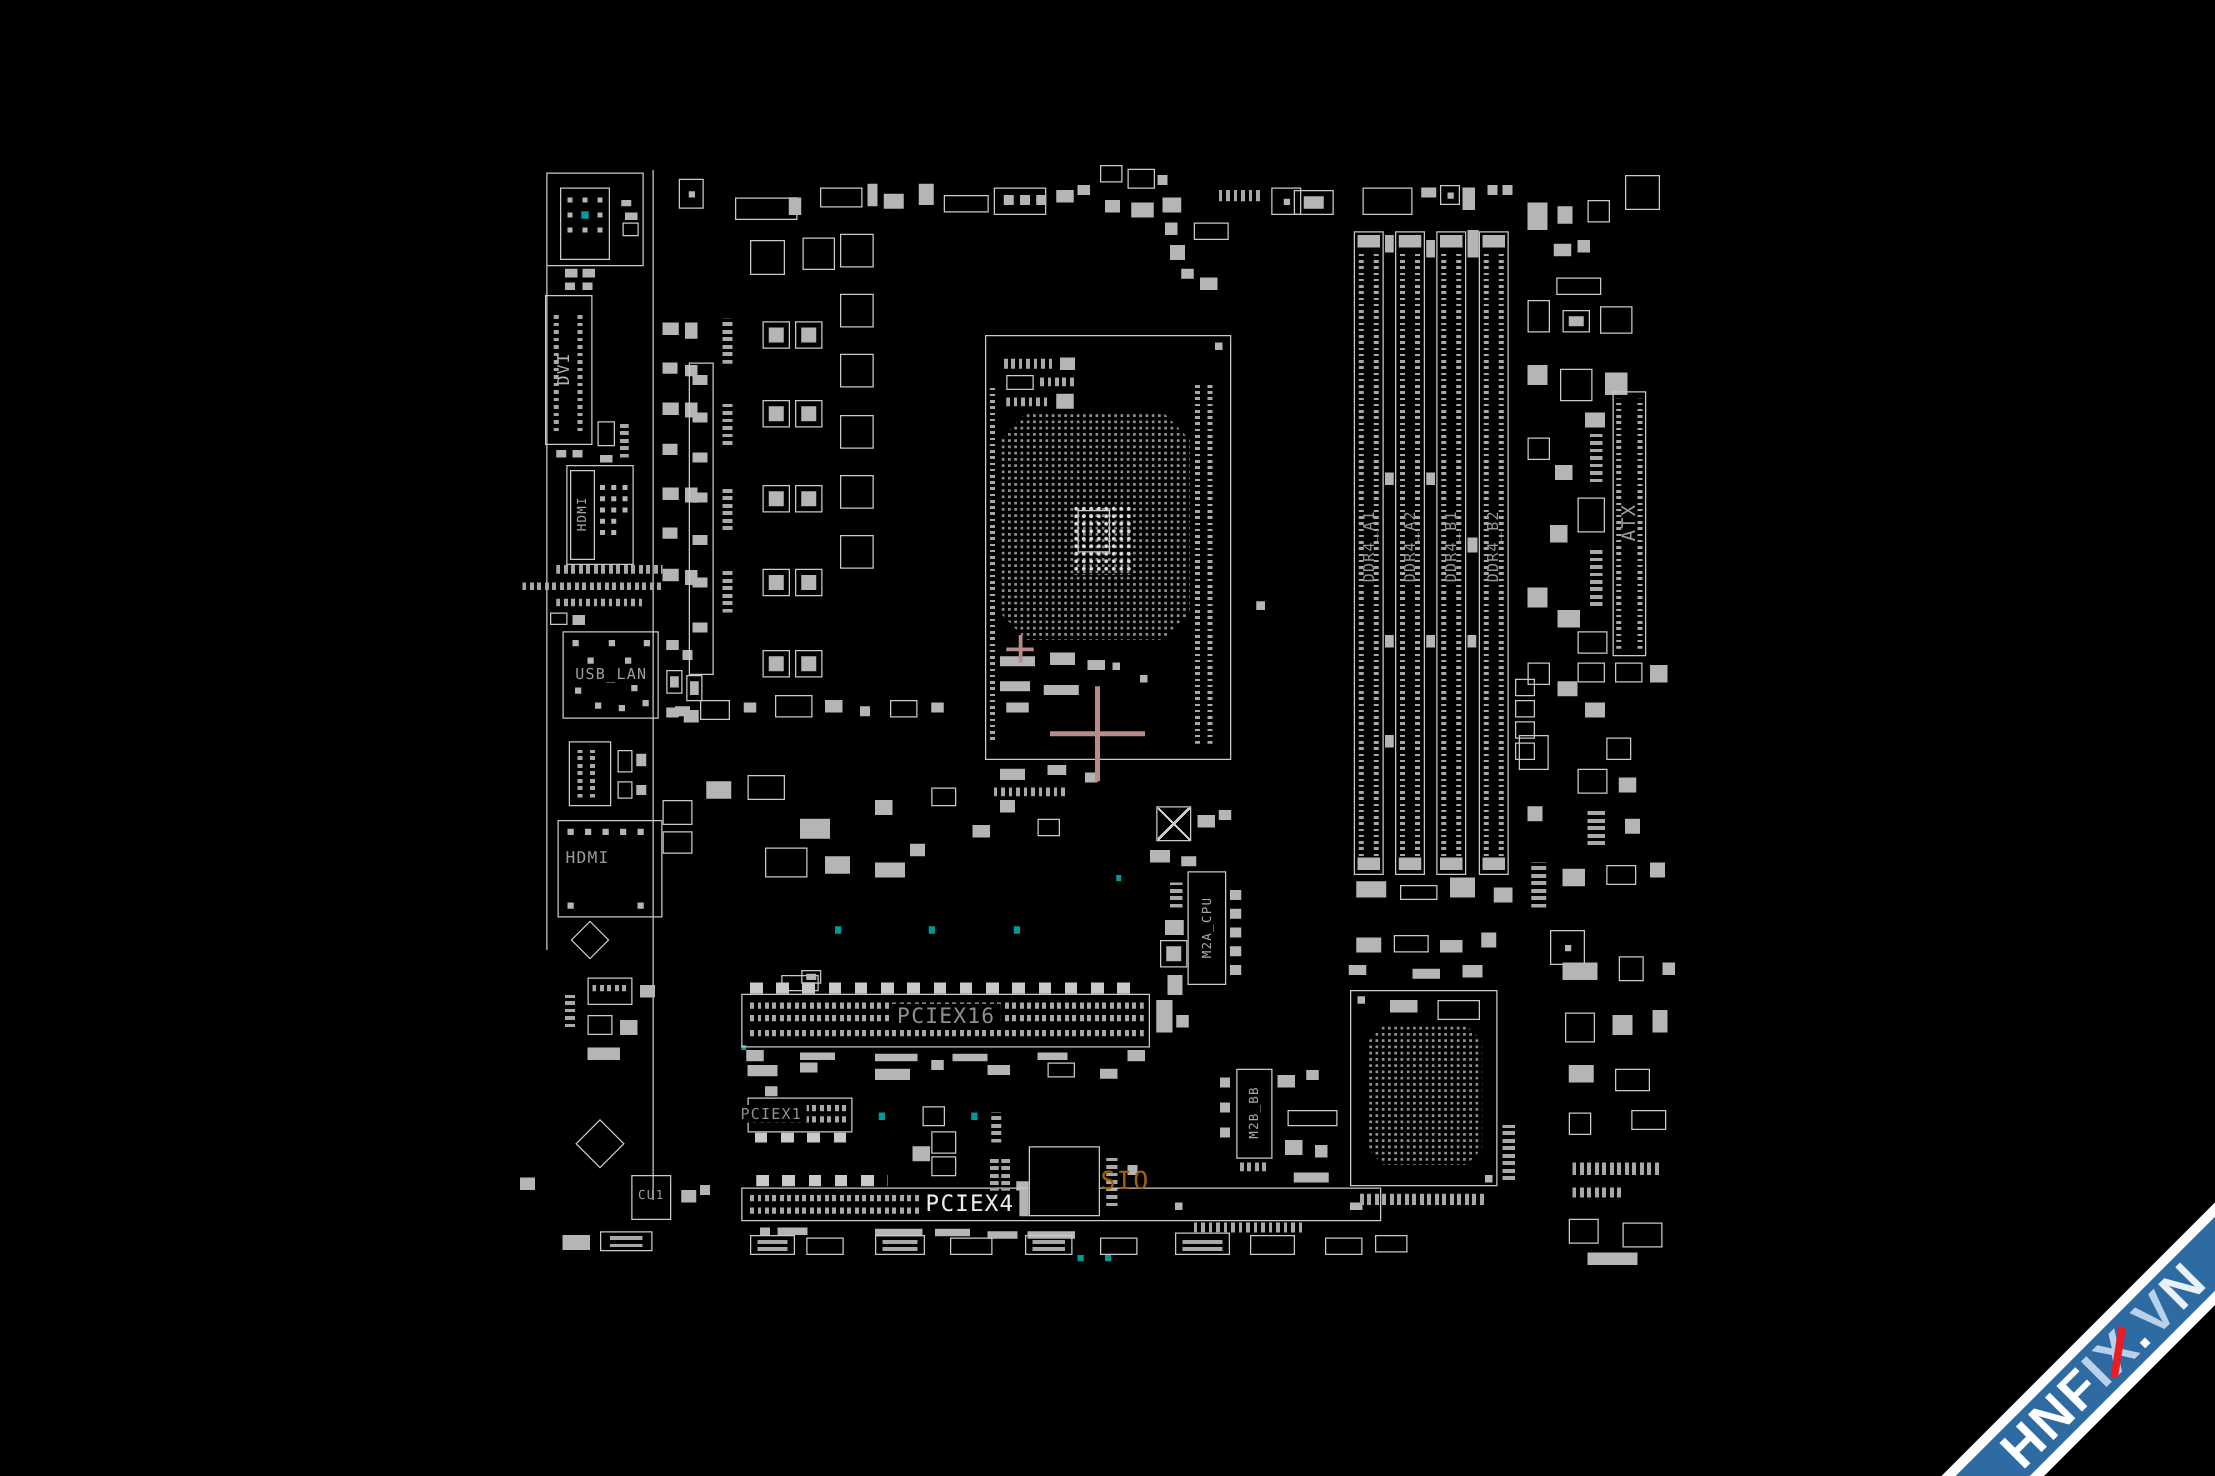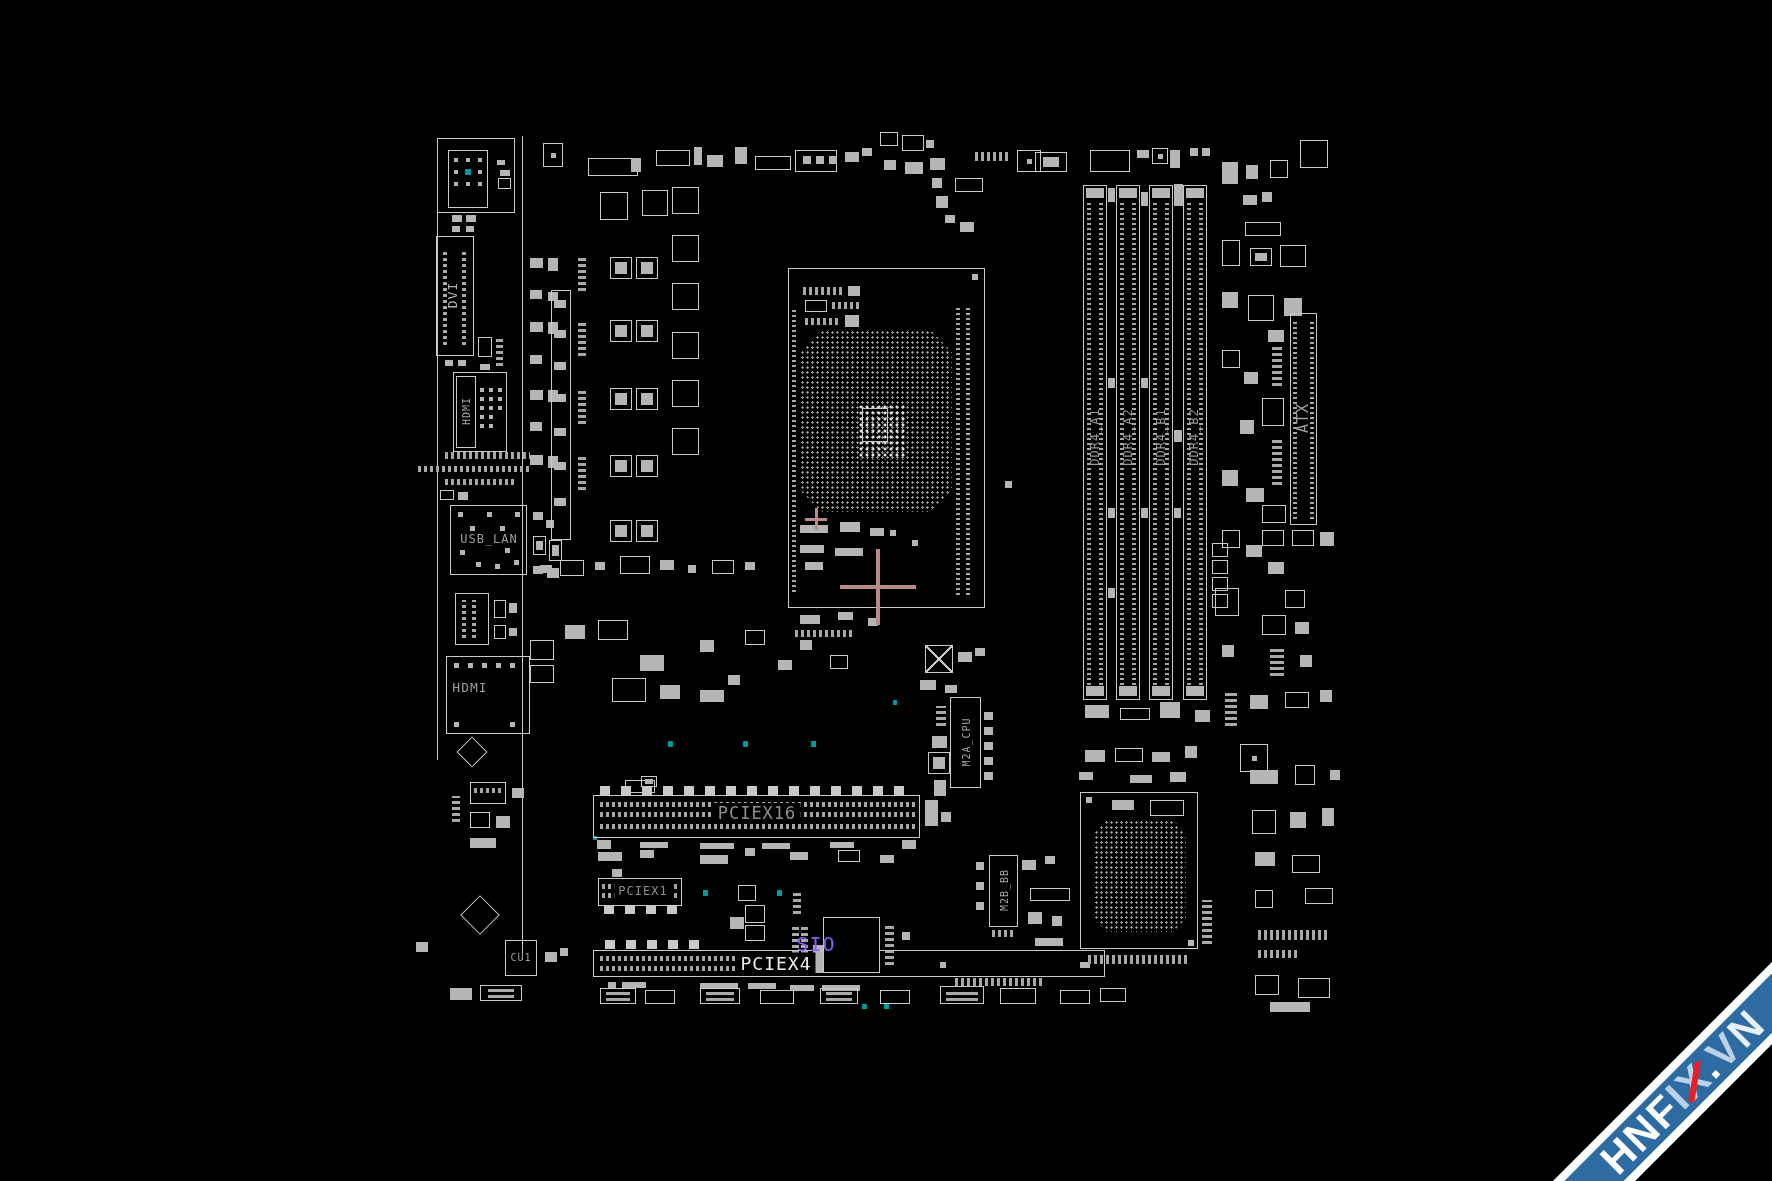--- a/index.html
+++ b/index.html
@@ -492,23 +492,23 @@
     <div class="cross-bar" style="left: 840px; top: 585px; width: 76px; height: 4px; z-index: 5;"></div>
     <div class="cross-bar" style="left: 876px; top: 549px; width: 4px; height: 76px; z-index: 5;"></div>
     <div class="cross-bar" style="left: 805px; top: 517.5px; width: 22px; height: 3px; z-index: 5;"></div>
     <div class="cross-bar" style="left: 814.5px; top: 508px; width: 3px; height: 22px; z-index: 5;"></div>
     <span class="lbl rot" style="left: 452px; top: 295px; font-size: 13px; color: rgb(179, 179, 179);">DVI</span>
     <span class="lbl rot" style="left: 466px; top: 411px; font-size: 10px; color: rgb(166, 166, 166);">HDMI</span>
     <span class="lbl" style="left: 489px; top: 539px; font-size: 12px; color: rgb(156, 156, 156);">USB_LAN</span>
     <span class="lbl" style="left: 470px; top: 687px; font-size: 13px; color: rgb(156, 156, 156);">HDMI</span>
     <span class="lbl" style="left: 521px; top: 957px; font-size: 10px; color: rgb(156, 156, 156);">CU1</span>
     <span class="lbl mask" style="left: 757px; top: 813px; font-size: 17px; color: rgb(143, 143, 143);">PCIEX16</span>
-    <span class="lbl mask" style="left: 643px; top: 891px; font-size: 12px; color: rgb(143, 143, 143);">PCIEX1</span>
+    <span class="lbl mask" style="left: 617px; top: 891px; font-size: 12px; color: rgb(143, 143, 143);">PCIEX1</span>
     <span class="lbl mask" style="left: 776px; top: 963px; font-size: 18px; color: rgb(236, 236, 236);">PCIEX4</span>
-    <span class="lbl" style="left: 816px; top: 944px; font-size: 20px; color: #8b5cf6;">SIO</span>
+    <span class="lbl" style="left: 900px; top: 944px; font-size: 20px; color: #a16207;">SIO</span>
     <span class="lbl rot" style="left: 966px; top: 742px; font-size: 10px; color: rgb(166, 166, 166);">M2A_CPU</span>
     <span class="lbl rot" style="left: 1004px; top: 890px; font-size: 10px; color: rgb(166, 166, 166);">M2B_BB</span>
     <span class="lbl rot" style="left: 1095px; top: 437px; font-size: 12px; color: rgb(152, 152, 152);">DDR4_A1</span>
     <span class="lbl rot" style="left: 1128px; top: 437px; font-size: 12px; color: rgb(152, 152, 152);">DDR4_A2</span>
     <span class="lbl rot" style="left: 1161px; top: 437px; font-size: 12px; color: rgb(152, 152, 152);">DDR4_B1</span>
     <span class="lbl rot" style="left: 1194px; top: 437px; font-size: 12px; color: rgb(152, 152, 152);">DDR4_B2</span>
     <span class="lbl rot" style="left: 1303px; top: 418px; font-size: 15px; color: rgb(156, 156, 156);">ATX</span>
   </div>
 
 </body></html>

